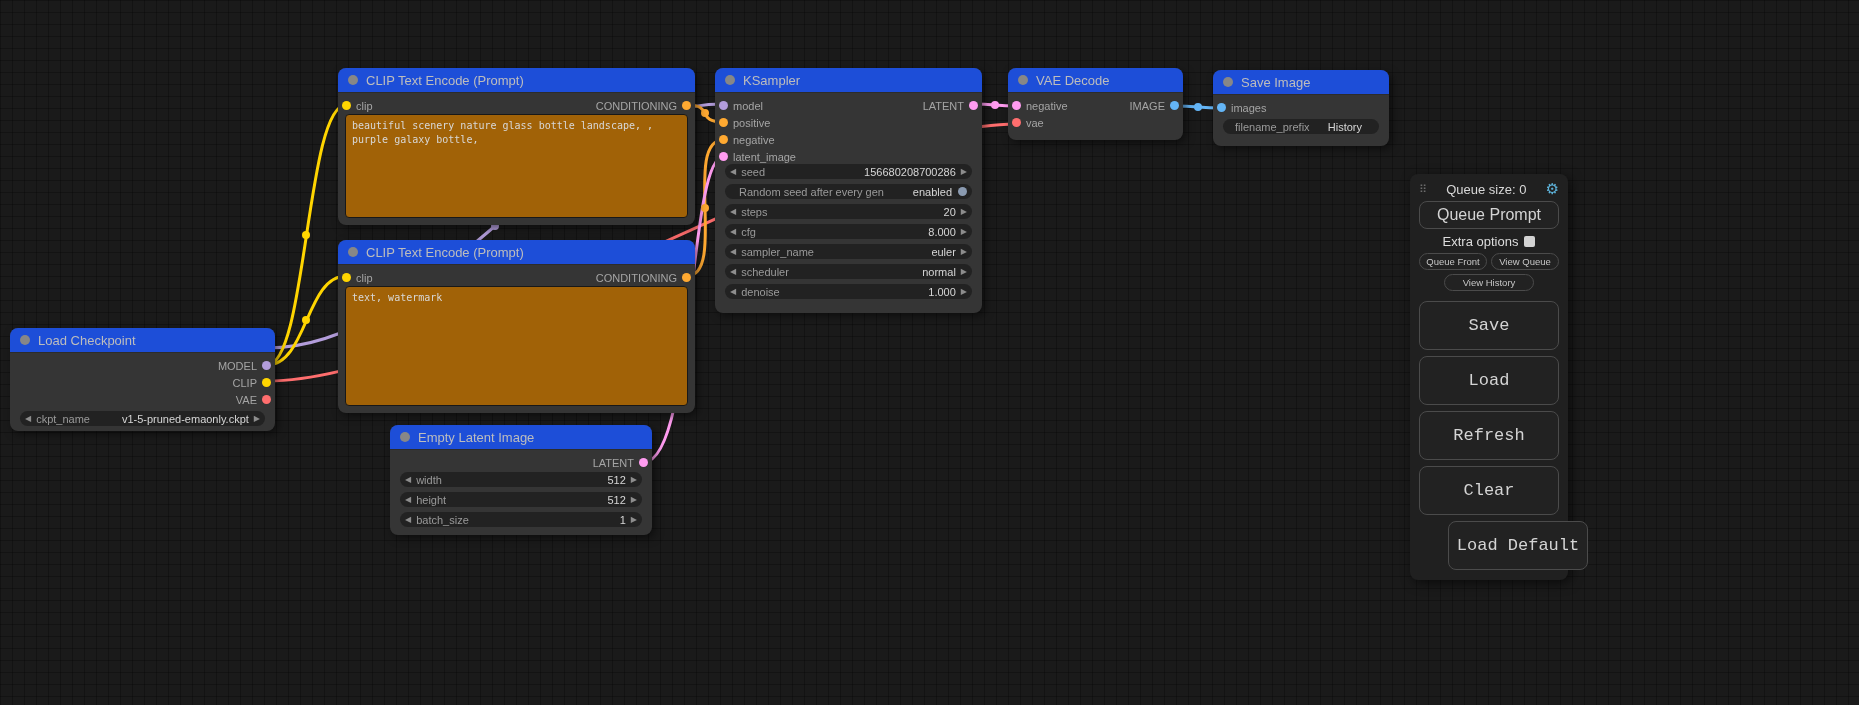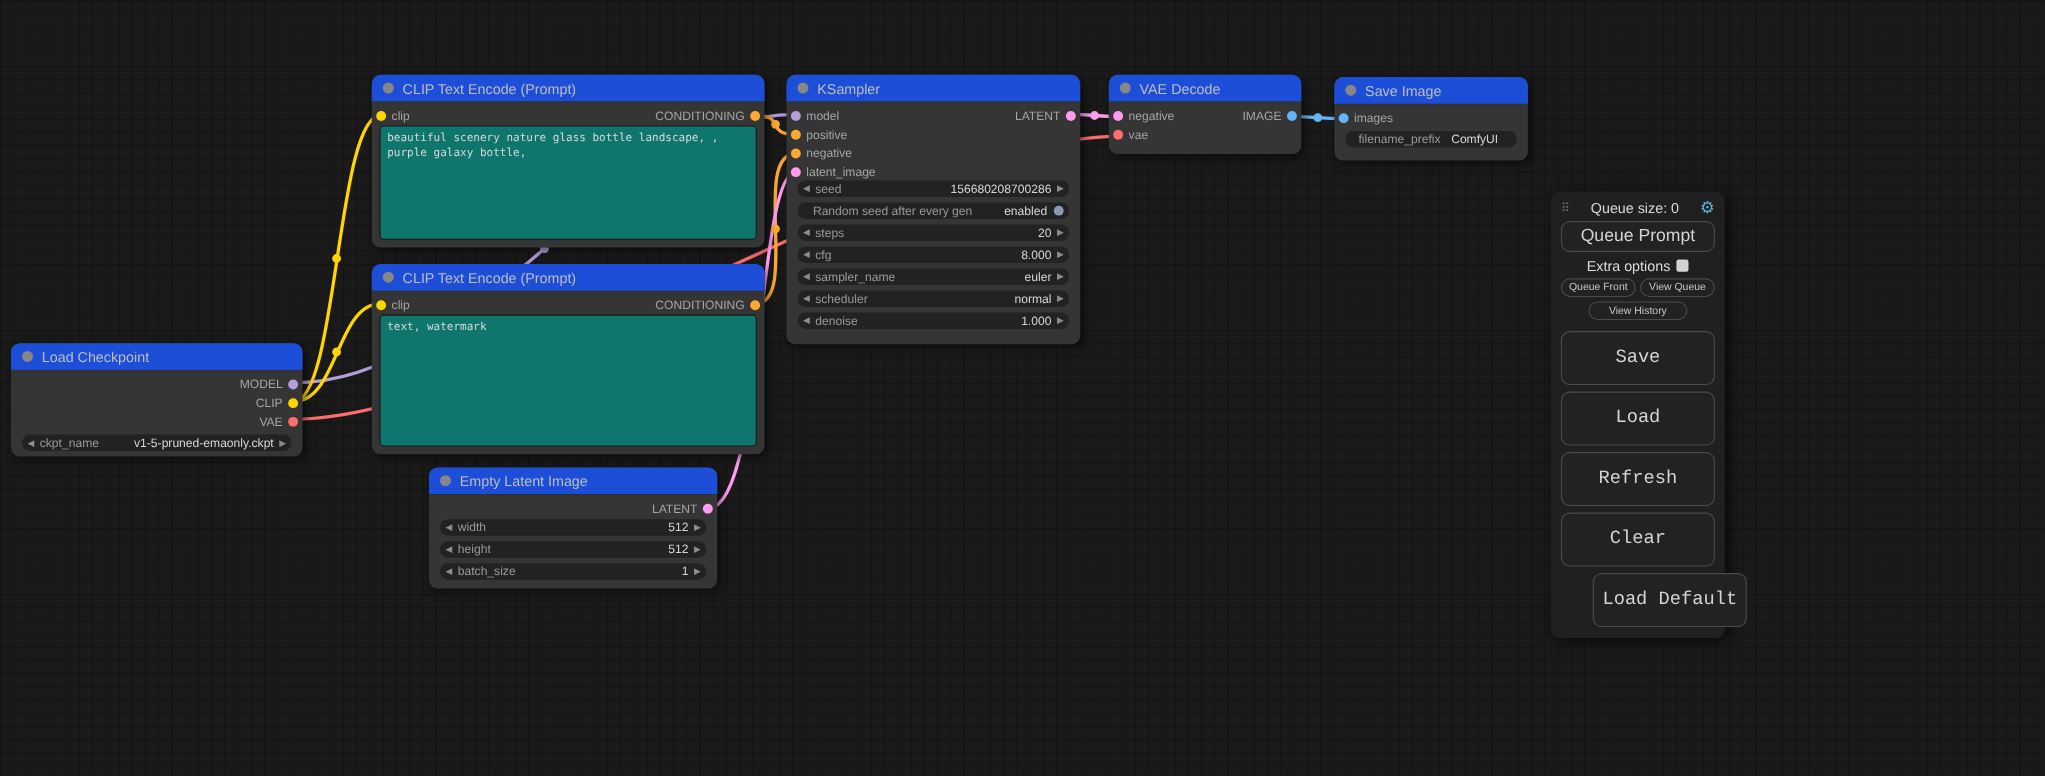--- a/index.html
+++ b/index.html
@@ -31,21 +31,21 @@
   .pin.out{right:4px}
 
   .widget{height:15px;display:flex;align-items:center;background:#222;
           border-radius:8px;margin:0 10px 5px;padding:0 5px;font-size:11px;white-space:nowrap;}
   .wl{color:#9a9a9a;margin-left:5px;overflow:hidden;}
   .wv{margin-left:auto;color:#d6d6d6;margin-right:5px;}
   .warr{color:#8d8d8d;font-size:8px;line-height:1;flex:none;}
   .wtdot{width:9px;height:9px;border-radius:50%;flex:none;margin-left:1px;}
 
   .ntext{position:absolute;left:7px;right:7px;bottom:7px;top:46px;
-         background:#0f766e;border:1px solid #181818;border-radius:4px;
+         background:#a16207;border:1px solid #181818;border-radius:4px;
          padding:4px 6px;font-family:"DejaVu Sans Mono", monospace;
          font-size:10px;line-height:1.4;color:#d8d8d8;white-space:pre-wrap;overflow:hidden;}
 
   .kwidgets{position:absolute;left:0;right:0;top:96px;}
 
   
   .menu{position:absolute;left:1410px;top:174px;width:158px;z-index:5;
         background:#202020;border-radius:8px;box-shadow:3px 3px 12px rgba(0,0,0,.6);
         padding:6px 9px 10px;color:#dcdcdc;box-sizing:border-box;}
   .mhead{display:flex;align-items:center;font-size:13px;color:#d8d8d8;margin-bottom:2px;}
@@ -85,21 +85,21 @@
     <circle cx="306" cy="235" r="4" style="fill: rgb(255, 213, 0);"></circle>
     <circle cx="306" cy="320" r="4" style="fill: rgb(255, 213, 0);"></circle>
     <circle cx="641" cy="252" r="4" style="fill: rgb(255, 110, 110);"></circle>
     <circle cx="705" cy="113" r="4" style="fill: rgb(255, 169, 49);"></circle>
     <circle cx="705" cy="208" r="4" style="fill: rgb(255, 169, 49);"></circle>
     <circle cx="689" cy="309" r="4" style="fill: rgb(255, 156, 240);"></circle>
     <circle cx="995" cy="105" r="4" style="fill: rgb(255, 156, 240);"></circle>
     <circle cx="1198" cy="107" r="4" style="fill: rgb(100, 181, 246);"></circle>
   </svg>
 
-  <div class="node" style="left:10px;top:312px;width:265px;height:103px;">
+  <div class="node" style="left:10px;top:328px;width:265px;height:103px;">
     <div class="ntitle">
       <span class="ndot"></span>
       <span>Load Checkpoint</span>
     </div>
     <div class="slots">
       <div class="srow">
         <span class="slabel rt">MODEL</span>
         <span class="pin out" style="background: rgb(179, 157, 219);"></span>
       </div>
       <div class="srow">
@@ -277,21 +277,21 @@
       <span>Save Image</span>
     </div>
     <div class="slots">
       <div class="srow">
         <span class="pin in" style="background: rgb(100, 181, 246);"></span>
         <span class="slabel">images</span>
       </div>
     </div>
     <div class="widget" style="margin-top:3px;">
       <span class="wl" style="margin-left:7px">filename_prefix</span>
-      <span class="wv" style="margin-right:12px">ComfyUI</span>
+      <span class="wv" style="margin-right:12px">History</span>
     </div>
   </div>
 
   <div class="menu">
     <div class="mhead">
       <span class="mdots">⠿</span>
       <span class="mtitle">
         <span>Queue size:</span>
         <span>0</span>
       </span>

